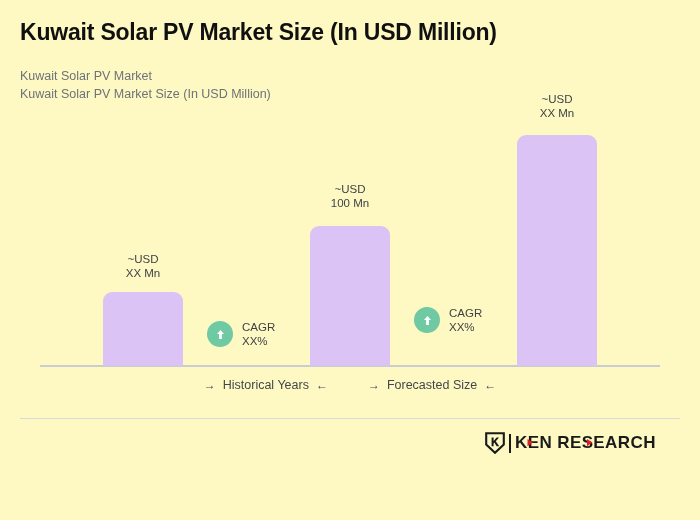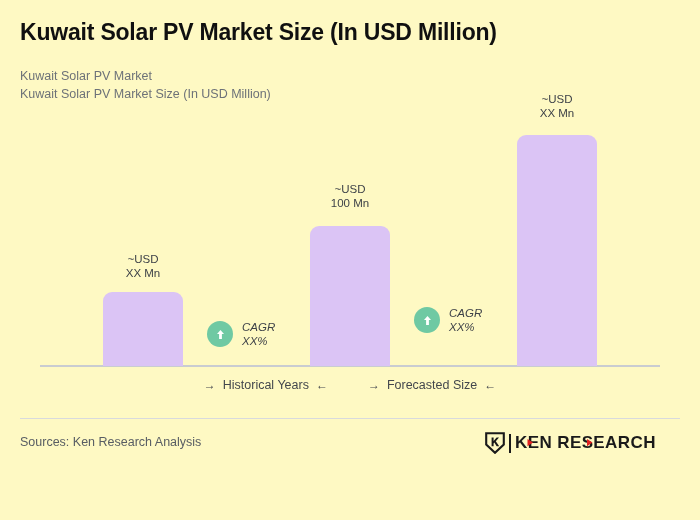--- a/index.html
+++ b/index.html
@@ -93,21 +93,20 @@
     align-items: center;
     justify-content: center;
     flex: none;
   }
   .cagr-circle svg { display: block; }
   .cagr-text {
     font-size: 11.5px;
     color: #3e4248;
     line-height: 14px;
     white-space: nowrap;
-    font-style: italic;
   }
   .cagr-text span { display: block; }
 
   
   #period-legend {
     position: absolute;
     left: 0;
     top: 378px;
     width: 700px;
     display: flex;
@@ -230,21 +229,20 @@
       <span class="period-arrow">←</span>
     </div>
     <div class="period-item">
       <span class="period-arrow">→</span>
       <span>Forecasted Size</span>
       <span class="period-arrow">←</span>
     </div>
   </div>
 
   <div id="footer-divider"></div>
-  <div id="sources-text">Sources: Ken Research Analysis</div>
 
   <div id="brand-logo">
     <svg id="brand-logo-mark" width="20" height="22" viewBox="0 0 20 22">
       <path d="M1.2 1.2 L18.8 1.2 L18.8 12.5 L10 20.8 L1.2 12.5 Z" fill="none" stroke="#1a1a1a" stroke-width="2.1"></path>
       <path d="M6.6 5.4 L8.6 5.4 L8.6 8.9 L11.6 5.4 L14.0 5.4 L10.8 9.2 L14.2 14.2 L11.7 14.2 L9.3 10.6 L8.6 11.4 L8.6 14.2 L6.6 14.2 Z" fill="#1a1a1a"></path>
     </svg>
     <div id="brand-logo-divider"></div>
     <svg id="brand-logo-wordmark" width="158" height="20" viewBox="0 0 158 20">
       <g fill="#1a1a1a" font-family="'Liberation Sans', sans-serif" font-size="17" font-weight="bold" letter-spacing="0.4">
         <text x="0" y="15">KEN RESEARCH</text>

